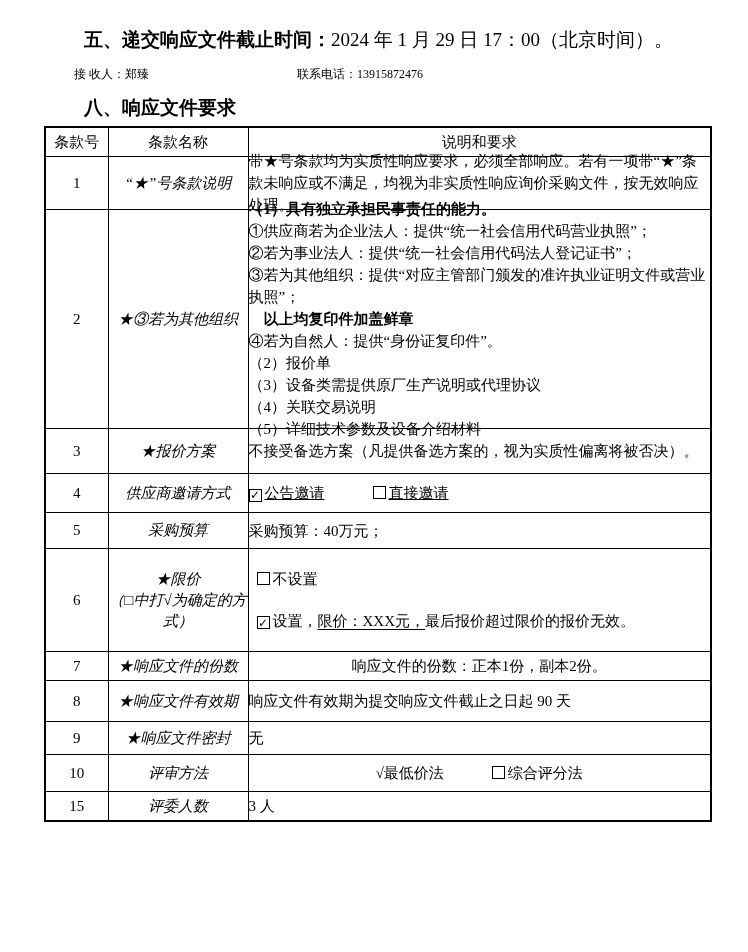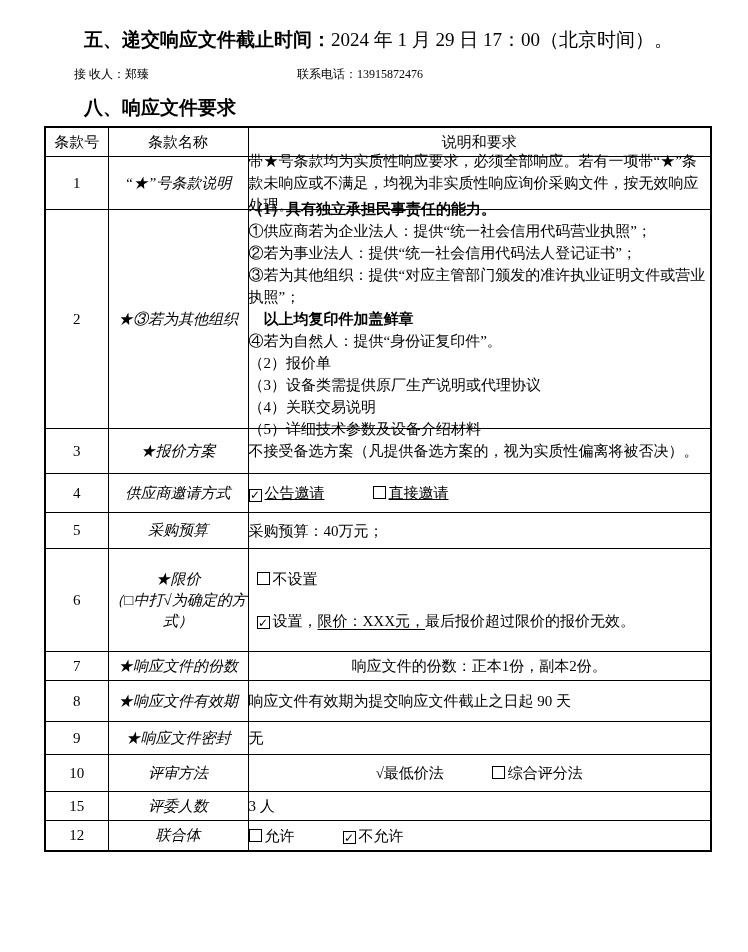--- a/index.html
+++ b/index.html
@@ -190,27 +190,16 @@
           <td class="c1" style="height: 28px;">15</td>
           <td class="c2">
             <div class="nline">评委人数</div>
           </td>
           <td class="c3">
             <div class="cellflex" style="height: 28px;">
               <div class="line"><span>3 人</span></div>
             </div>
           </td>
         </tr>
-        <tr>
-          <td class="c1" style="height: 29px;">12</td>
-          <td class="c2">
-            <div class="nline">联合体</div>
-          </td>
-          <td class="c3">
-            <div class="cellflex" style="height: 29px;">
-              <div class="line"><span class="cbwrap"><span class="cb"></span><span>允许</span></span><span class="gap"></span><span class="cbwrap"><span class="cb">✓</span><span>不允许</span></span></div>
-            </div>
-          </td>
-        </tr>
       </tbody>
   </table>
 
 </div>
 
 </body></html>

